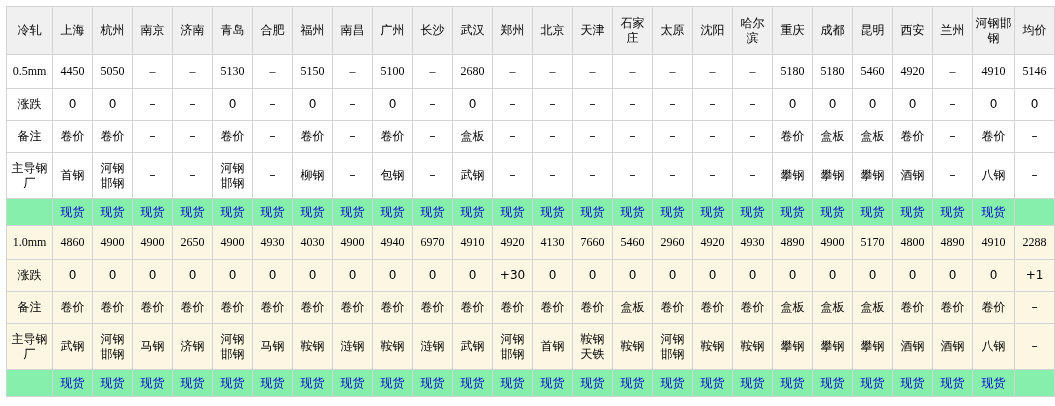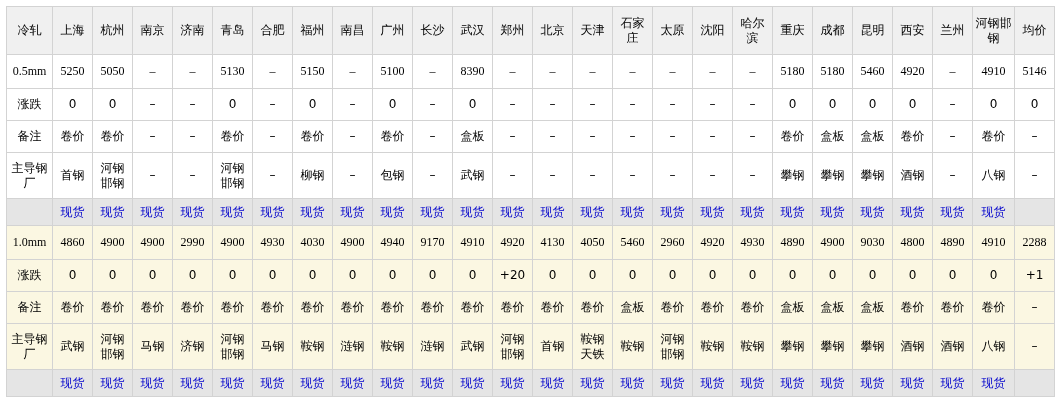--- a/index.html
+++ b/index.html
@@ -20,21 +20,21 @@
     word-break:break-all;overflow:hidden;
   }
   thead th{background:#f0f0f0;}
   tr.h-header{height:48px;}
   tr.row-price{height:34px;font-family:Liberation Serif, serif;}
   tr.row-change{height:32px;}
   tr.row-note{height:32px;}
   tr.row-mill{height:46px;}
   tr.row-spot{height:27px;}
   tr.hl td{background:#fbf7e2;}
-  tr.row-spot td{background:#e5e5e5;}
+  tr.row-spot td{background:#86efac;}
   a.spot{color:#0000cc;text-decoration:none;cursor:pointer;}
 </style>
 </head>
 <body>
 
 <table id="price-table">
   <colgroup>
       <col style="width: 46px;">
       <col style="width: 40px;">
       <col style="width: 40px;">
@@ -88,31 +88,31 @@
         <th>昆明</th>
         <th>西安</th>
         <th>兰州</th>
         <th>河钢邯钢</th>
         <th>均价</th>
       </tr>
     </thead>
   <tbody>
       <tr class="row-price">
         <td>0.5mm</td>
-        <td>5250</td>
+        <td>4450</td>
         <td>5050</td>
         <td>–</td>
         <td>–</td>
         <td>5130</td>
         <td>–</td>
         <td>5150</td>
         <td>–</td>
         <td>5100</td>
         <td>–</td>
-        <td>8390</td>
+        <td>2680</td>
         <td>–</td>
         <td>–</td>
         <td>–</td>
         <td>–</td>
         <td>–</td>
         <td>–</td>
         <td>–</td>
         <td>5180</td>
         <td>5180</td>
         <td>5460</td>
@@ -231,57 +231,57 @@
         <td><a class="spot">现货</a></td>
         <td><a class="spot">现货</a></td>
         <td><a class="spot">现货</a></td>
         <td></td>
       </tr>
       <tr class="row-price hl">
         <td>1.0mm</td>
         <td>4860</td>
         <td>4900</td>
         <td>4900</td>
-        <td>2990</td>
+        <td>2650</td>
         <td>4900</td>
         <td>4930</td>
         <td>4030</td>
         <td>4900</td>
         <td>4940</td>
-        <td>9170</td>
+        <td>6970</td>
         <td>4910</td>
         <td>4920</td>
         <td>4130</td>
-        <td>4050</td>
+        <td>7660</td>
         <td>5460</td>
         <td>2960</td>
         <td>4920</td>
         <td>4930</td>
         <td>4890</td>
         <td>4900</td>
-        <td>9030</td>
+        <td>5170</td>
         <td>4800</td>
         <td>4890</td>
         <td>4910</td>
         <td>2288</td>
       </tr>
       <tr class="row-change hl">
         <td>涨跌</td>
         <td>0</td>
         <td>0</td>
         <td>0</td>
         <td>0</td>
         <td>0</td>
         <td>0</td>
         <td>0</td>
         <td>0</td>
         <td>0</td>
         <td>0</td>
         <td>0</td>
-        <td>+20</td>
+        <td>+30</td>
         <td>0</td>
         <td>0</td>
         <td>0</td>
         <td>0</td>
         <td>0</td>
         <td>0</td>
         <td>0</td>
         <td>0</td>
         <td>0</td>
         <td>0</td>

